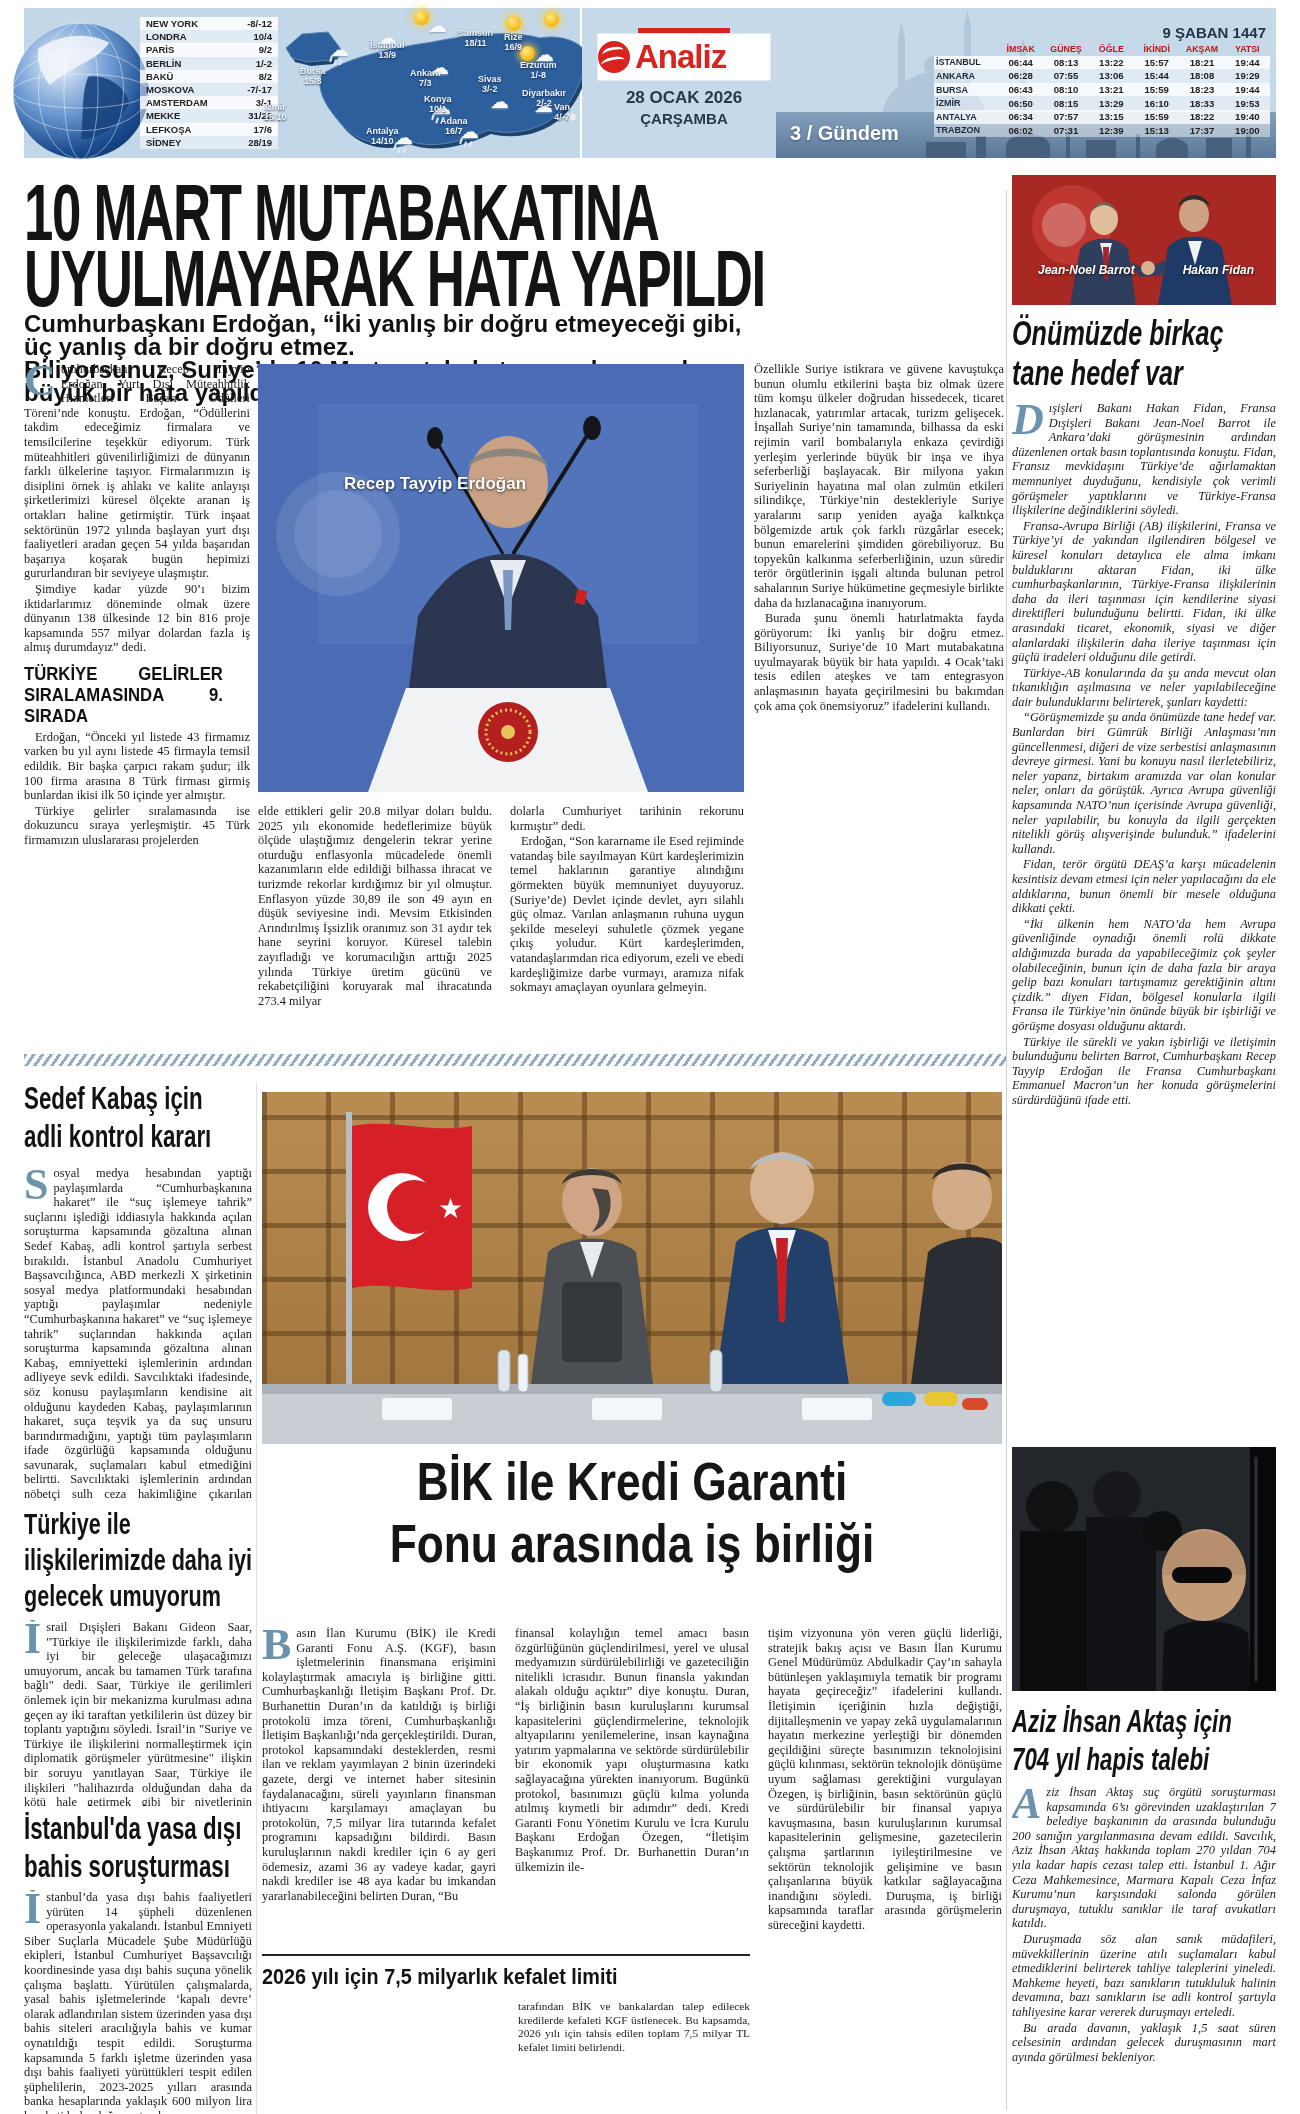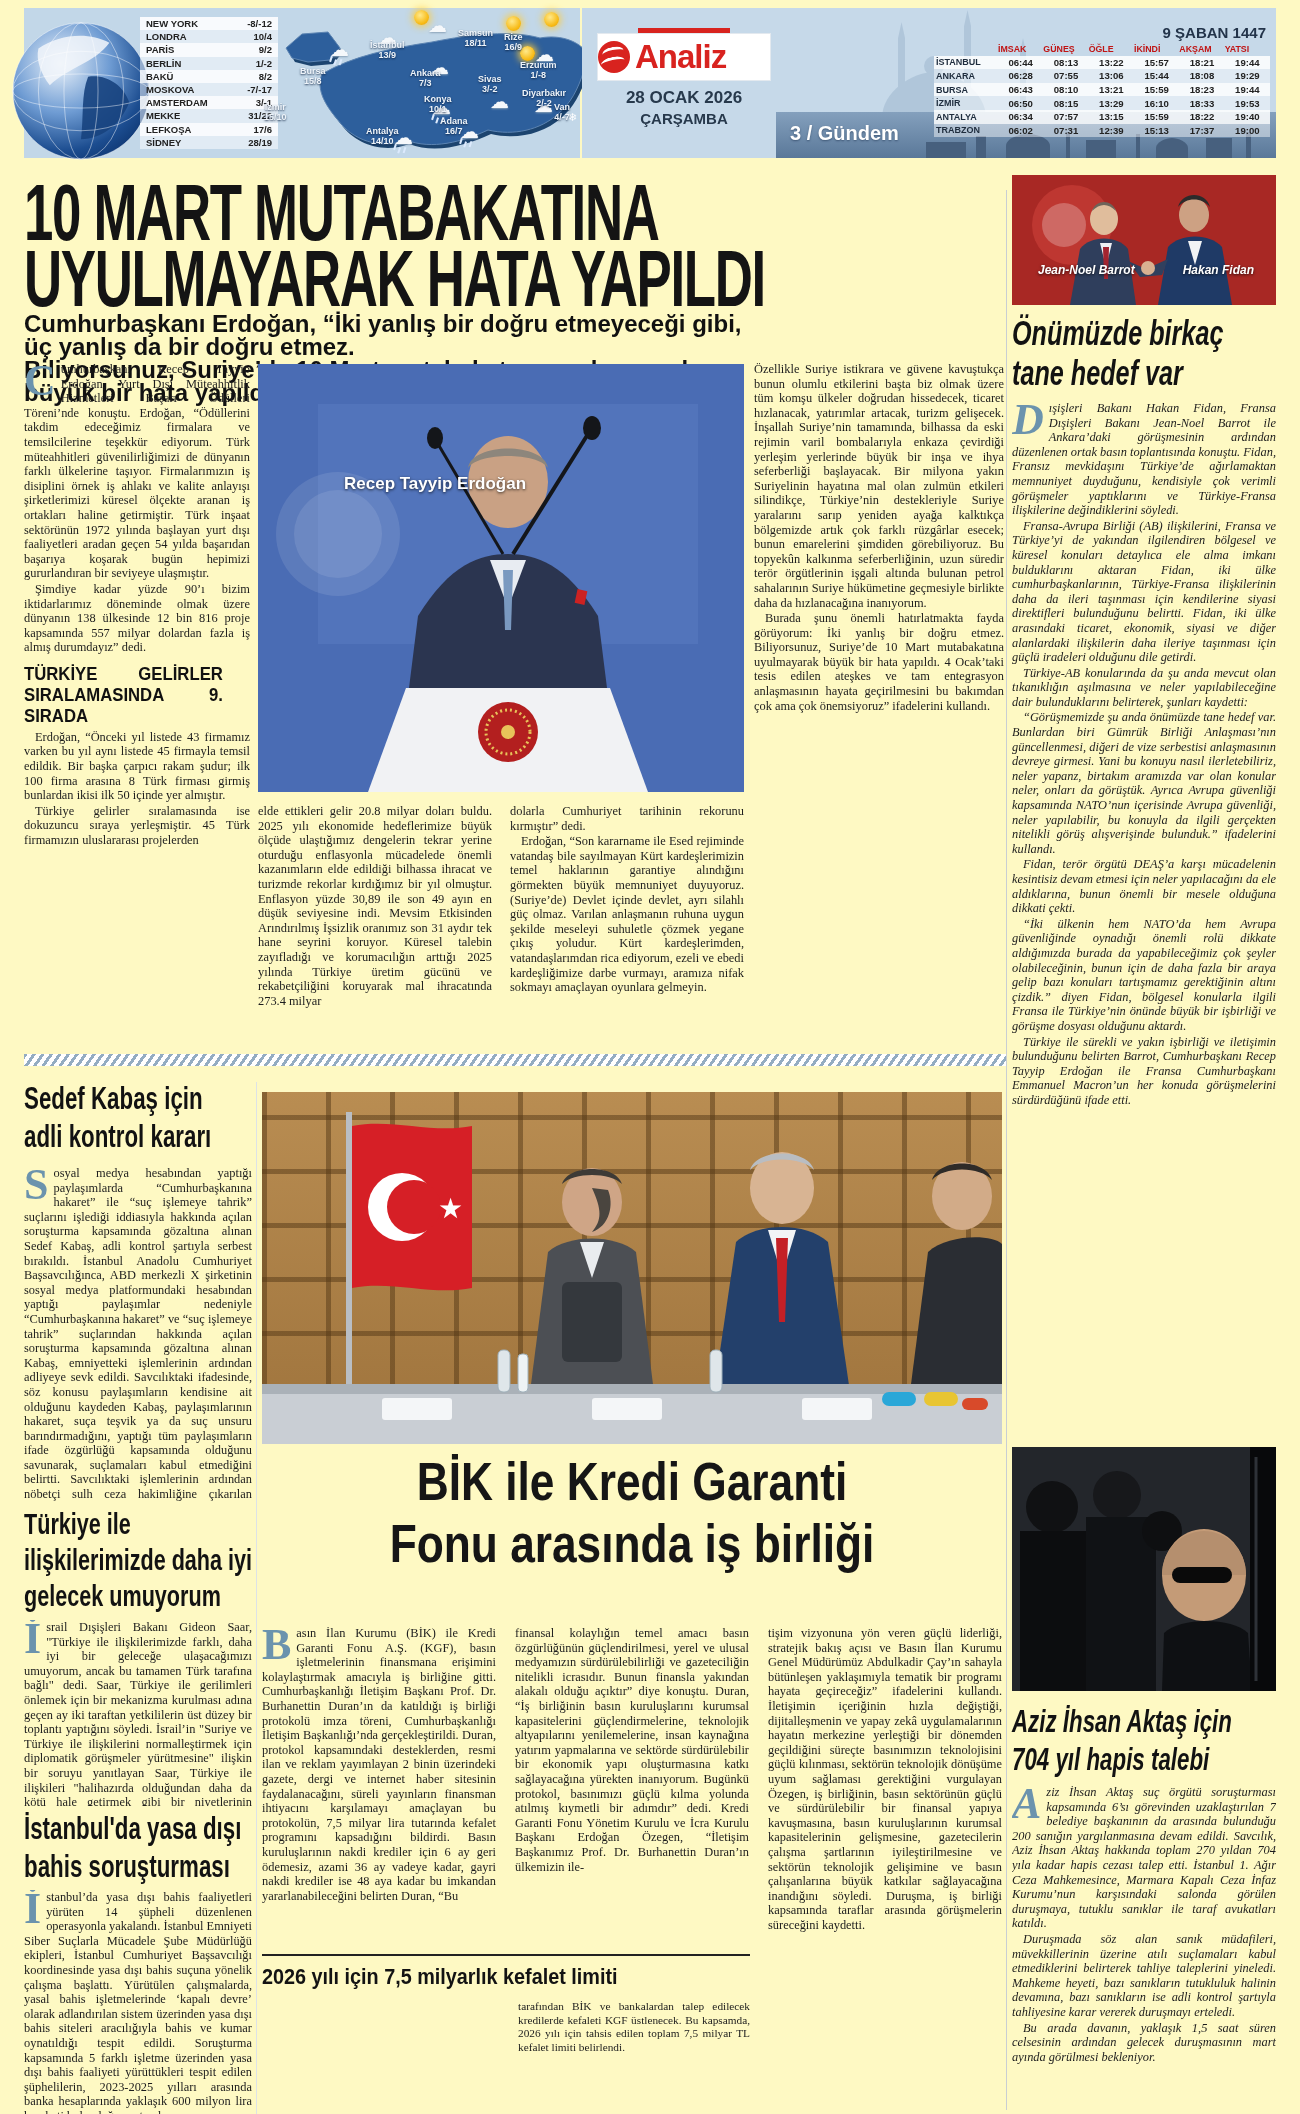--- a/index.html
+++ b/index.html
@@ -1,16 +1,16 @@
 <!DOCTYPE html>
 <html><head>
 <meta charset="utf-8">
 <style>
   html,body{margin:0;padding:0;background:#e9e9e9;}
-  .page{position:relative;width:1300px;height:2114px;background:#fef9c3;margin:0 auto;
+  .page{position:relative;width:1300px;height:2114px;background:#ffffff;margin:0 auto;
         font-family:"Liberation Serif",serif;color:#1c1c1c;overflow:hidden;}
   .abs{position:absolute;}
 
   
   .weather-panel{left:24px;top:8px;width:556px;height:150px;background:#c2d7e8;}
   .globe{left:-14px;top:12px;width:142px;height:142px;}
   .citylist{left:116px;top:9px;width:138px;}
   .wrow{display:flex;justify-content:space-between;align-items:center;height:13.2px;
         padding:0 6px;font-family:"Liberation Sans",sans-serif;font-size:9.5px;font-weight:bold;color:#222;}
   .wrow:nth-child(odd){background:rgba(255,255,255,.88);}
@@ -45,21 +45,21 @@
   .m-date .d2{font-size:15px;margin-top:2px;}
   .hijri{position:absolute;right:10px;top:16px;font-family:"Liberation Sans",sans-serif;
          font-weight:bold;font-size:15px;color:#23344a;}
   .band{position:absolute;left:194px;top:104px;width:511px;height:46px;
         background:linear-gradient(#84a0bd,#5a7899);overflow:hidden;}
   .band-label{position:absolute;left:14px;top:10px;font-family:"Liberation Sans",sans-serif;
         font-weight:900;font-size:20px;color:#ffffff;text-shadow:0 1px 2px rgba(20,40,70,.5);}
   .prayer{position:absolute;left:352px;top:34px;width:336px;z-index:3;
           font-family:"Liberation Sans",sans-serif;}
   .prow{display:grid;grid-template-columns:64px repeat(6,1fr);height:13.6px;align-items:center;}
-  .prow.hdr span{color:#c01414;font-weight:bold;font-size:8.8px;text-align:left;}
+  .prow.hdr span{color:#c01414;font-weight:bold;font-size:8.8px;text-align:center;}
   .prow .pcity{font-weight:bold;font-size:9px;color:#1e2c3d;padding-left:2px;}
   .prow .pt{font-size:9.6px;font-weight:bold;color:#222;text-align:center;}
   .prow:nth-child(even){background:rgba(255,255,255,.85);}
   .prow:nth-child(odd){background:rgba(255,255,255,.45);}
   .prow.hdr{background:transparent;}
 
   
   .h1line{font-family:"Liberation Sans",sans-serif;font-weight:900;font-size:80px;color:#141414;
           letter-spacing:-2px;white-space:nowrap;transform:scaleX(.66);transform-origin:left;line-height:62px;}
   .lead-h1{left:24px;top:182px;width:730px;height:128px;}

